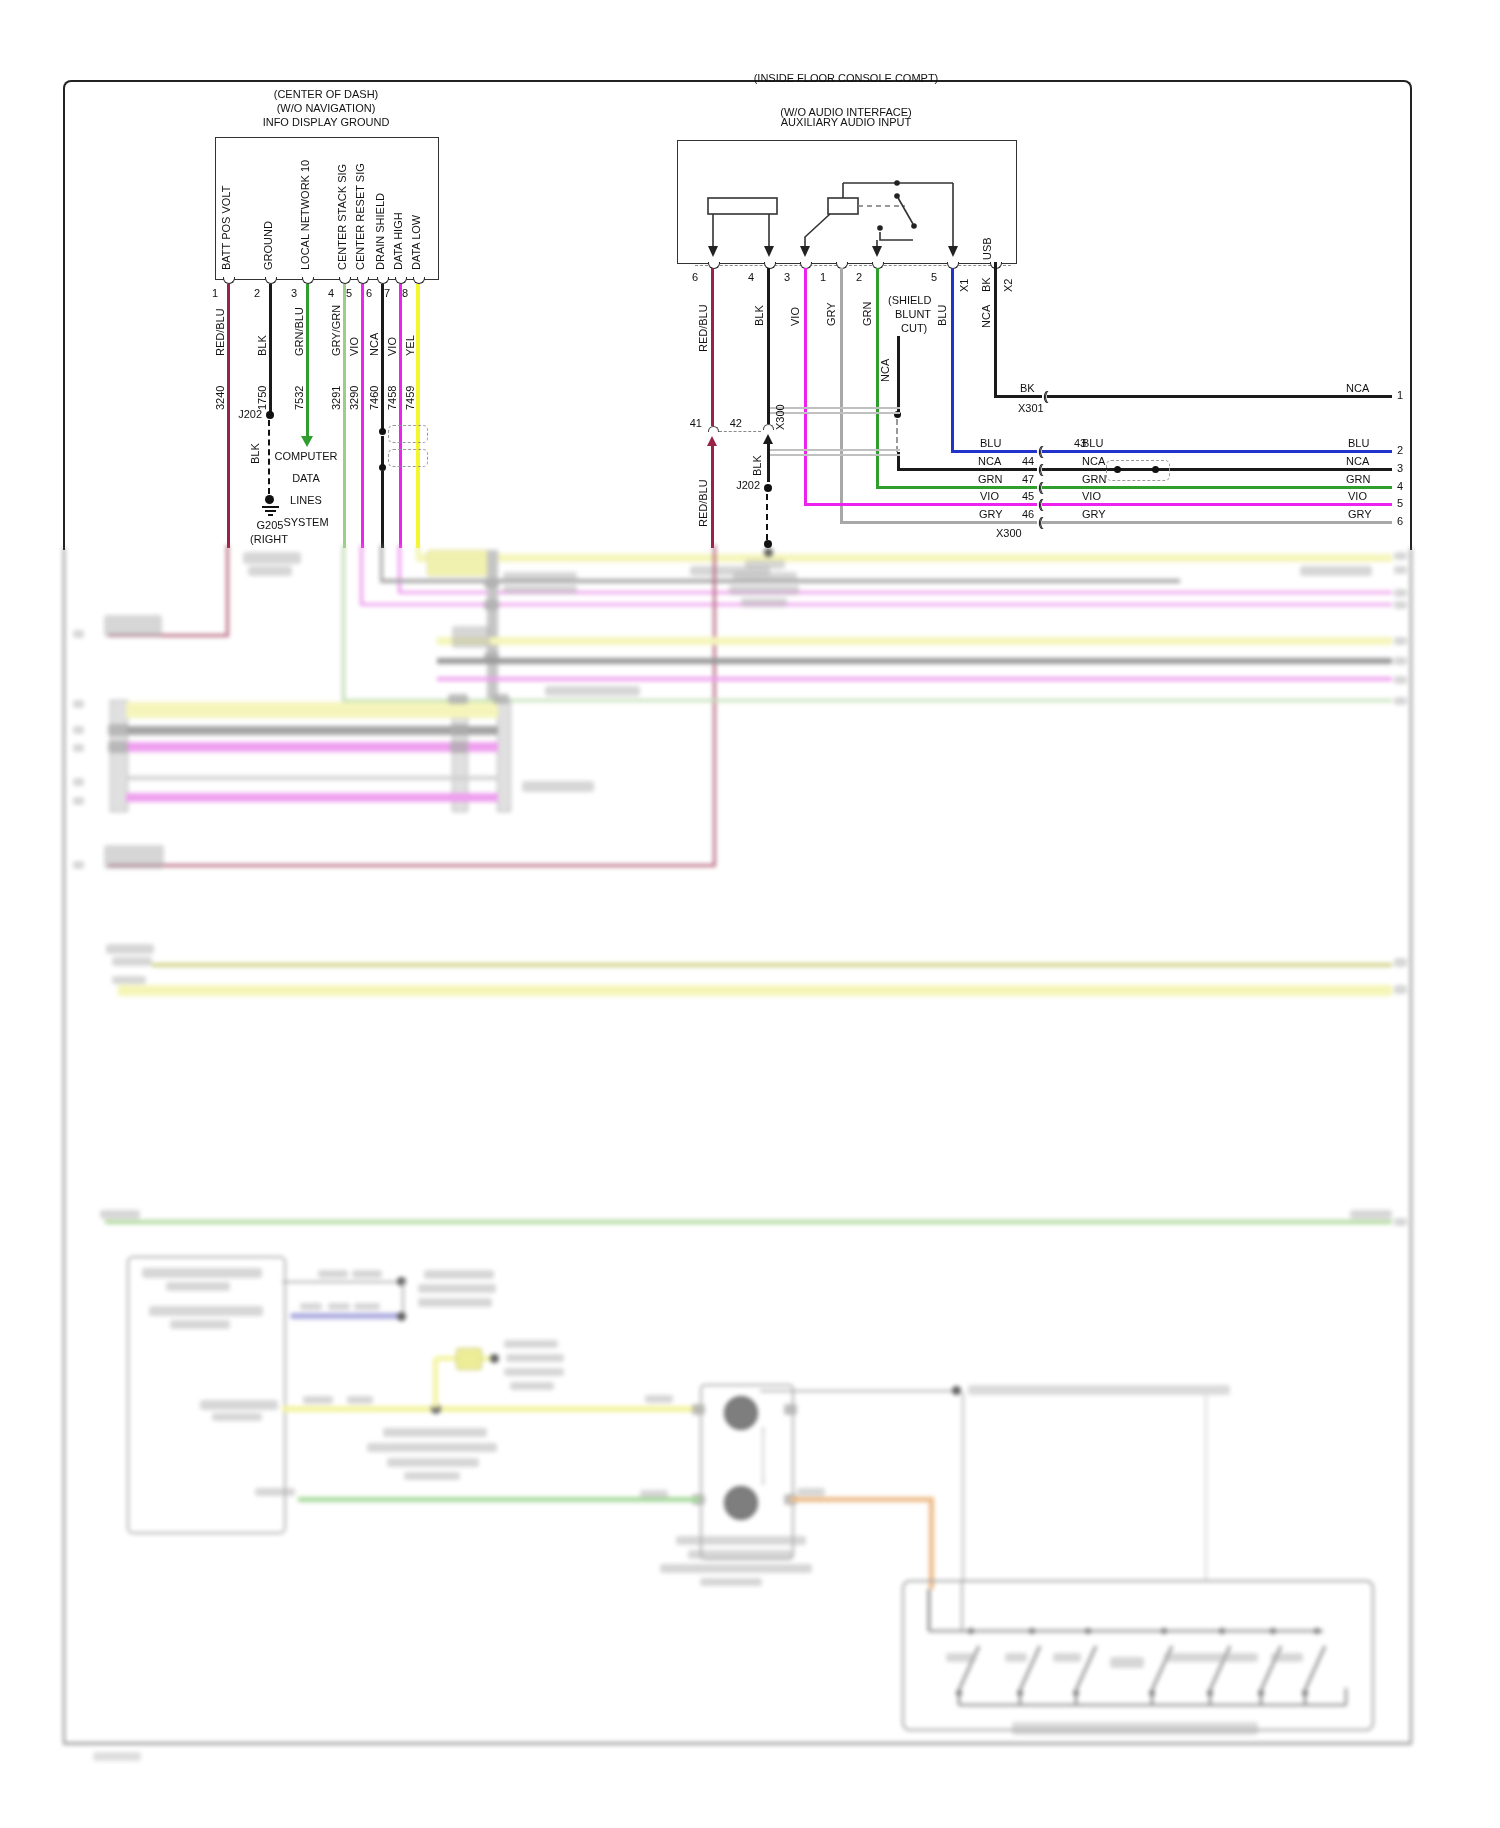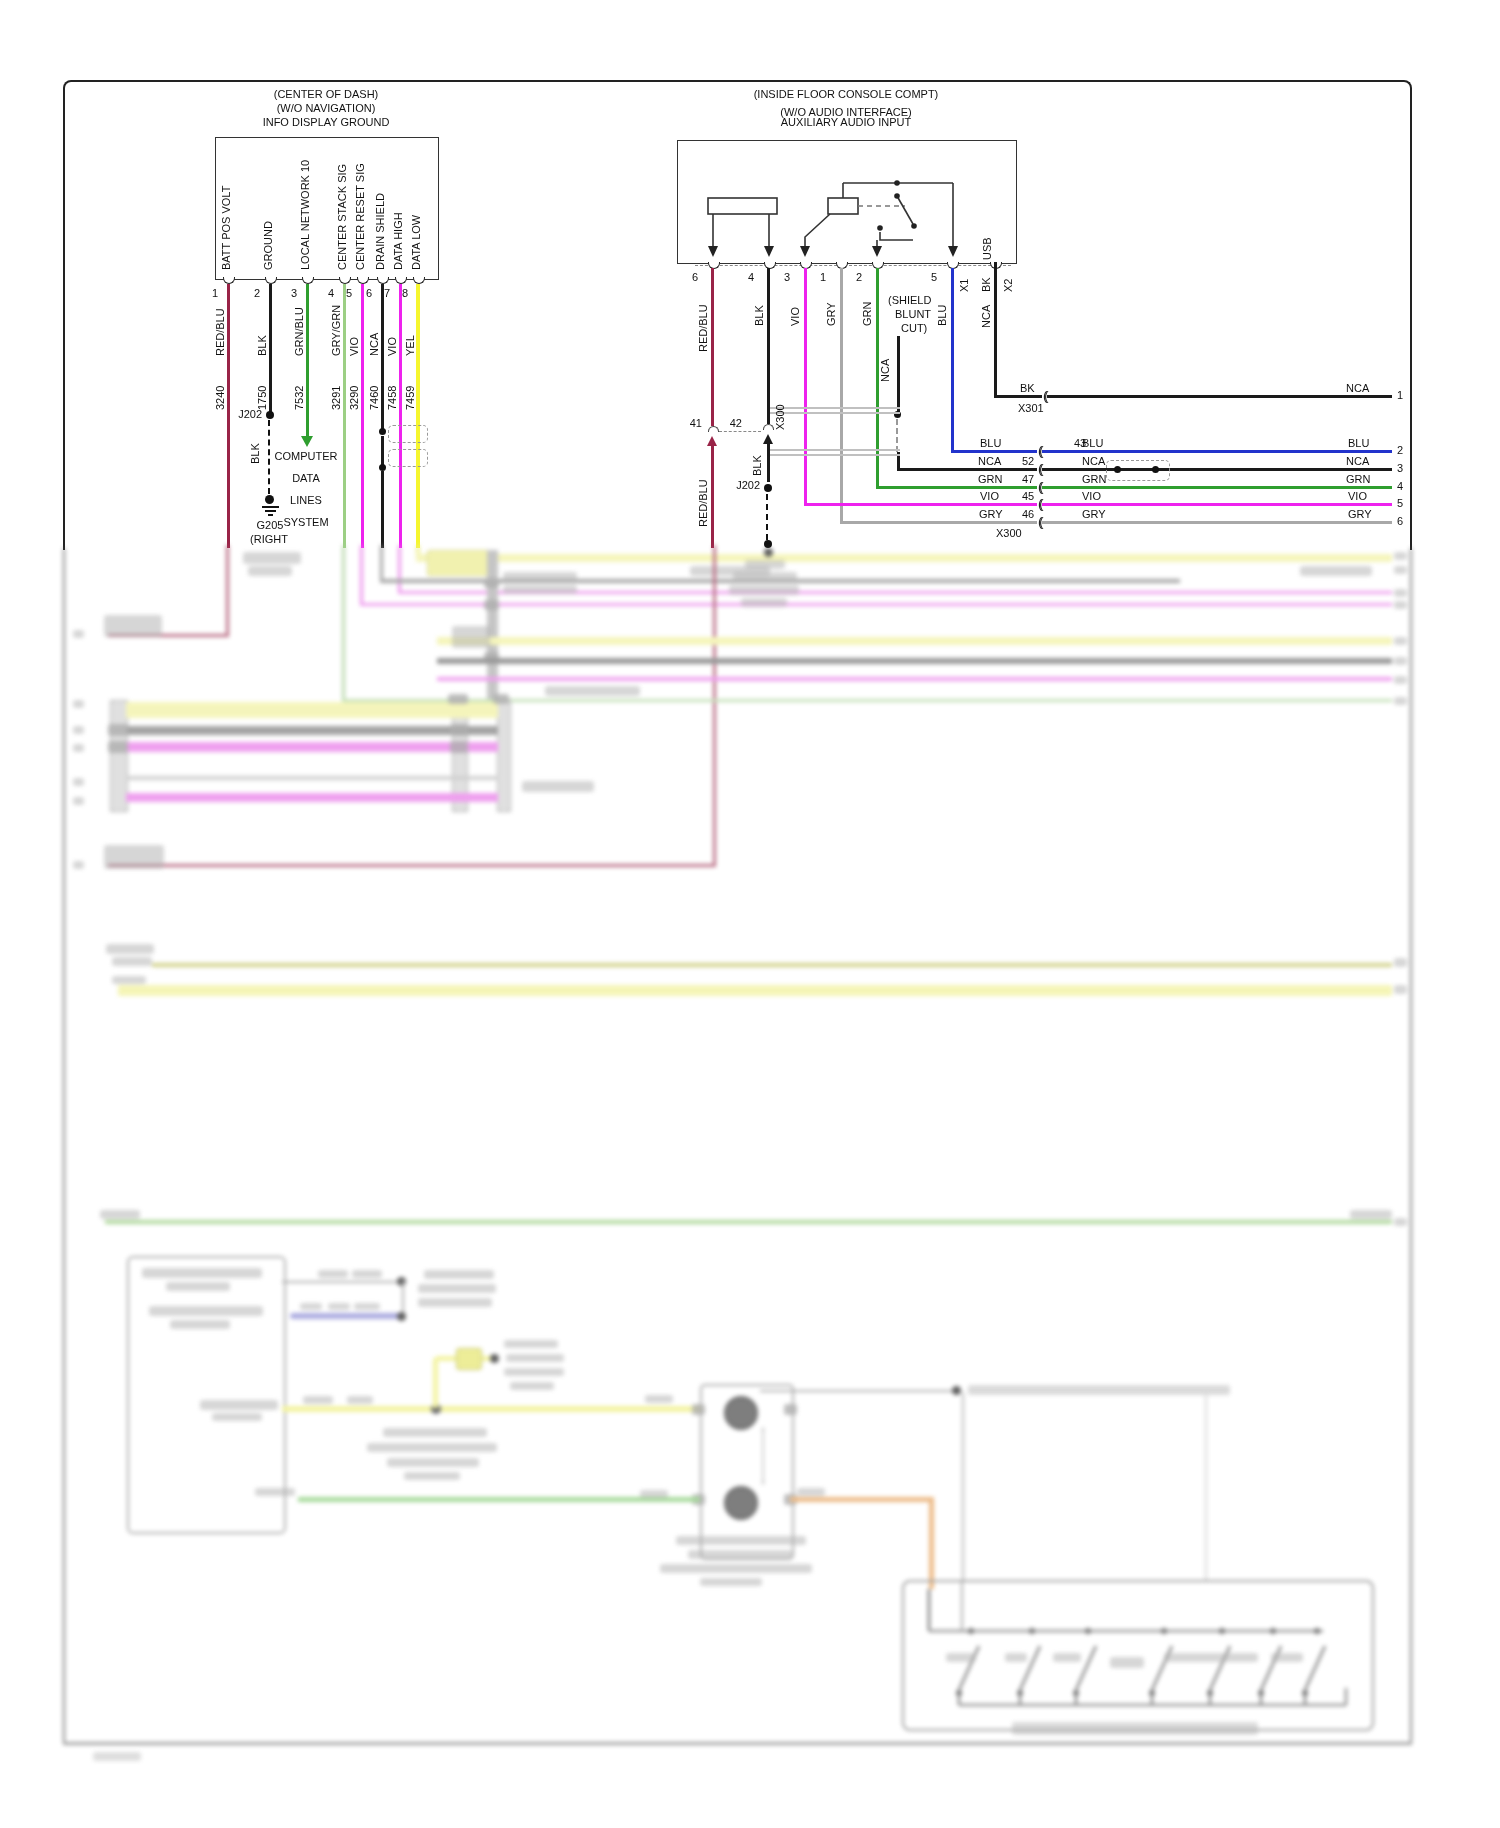--- a/index.html
+++ b/index.html
@@ -105,21 +105,21 @@
   <div class="t c" style="left:256px;top:450px;width:100px">COMPUTER</div>
   <div class="t c" style="left:256px;top:472px;width:100px">DATA</div>
   <div class="t c" style="left:256px;top:494px;width:100px">LINES</div>
   <div class="t c" style="left:256px;top:516px;width:100px">SYSTEM</div>
 
   <i class="dot" style="left:379px;top:428px;width:7px;height:7px"></i>
   <i class="dot" style="left:379px;top:464px;width:7px;height:7px"></i>
   <i class="dashrect" style="left:388px;top:425px;width:38px;height:16px"></i>
   <i class="dashrect" style="left:388px;top:449px;width:38px;height:16px"></i>
 
-  <div class="t c" style="left:716px;top:88px;width:260px">(INSIDE FLOOR CONSOLE COMPT)</div>
+  <div class="t c" style="left:716px;top:72px;width:260px">(INSIDE FLOOR CONSOLE COMPT)</div>
   <div class="t c" style="left:716px;top:106px;width:260px">(W/O AUDIO INTERFACE)</div>
   <div class="t c" style="left:716px;top:116px;width:260px">AUXILIARY AUDIO INPUT</div>
   <i style="left:677px;top:140px;width:338px;height:122px;border:1.6px solid #333"></i>
 
   <svg style="left:677px;top:140px" width="338" height="124" viewBox="0 0 338 124">
     <g fill="none" stroke="#333" stroke-width="1.6">
       <rect x="31" y="58" width="69" height="16"></rect>
       <line x1="36" y1="74" x2="36" y2="106"></line>
       <line x1="92" y1="74" x2="92" y2="106"></line>
       <rect x="151" y="58" width="30" height="16"></rect>
@@ -223,21 +223,21 @@
   <i style="left:951px;top:450px;width:441px;height:3px;background:#2233cc"></i>
   <div class="t" style="left:980px;top:437px">BLU</div>
   <div class="t" style="left:1074px;top:437px">43</div>
   <span class="hook" style="left:1037px;top:443px">((</span>
   <div class="t" style="left:1082px;top:437px">BLU</div>
   <div class="t" style="left:1348px;top:437px">BLU</div>
   <div class="t" style="left:1397px;top:444px">2</div>
 
   <i style="left:897px;top:468px;width:495px;height:2.5px;background:#1a1a1a"></i>
   <div class="t" style="left:978px;top:455px">NCA</div>
-  <div class="t" style="left:1022px;top:455px">52</div>
+  <div class="t" style="left:1022px;top:455px">44</div>
   <span class="hook" style="left:1037px;top:461px">((</span>
   <div class="t" style="left:1082px;top:455px">NCA</div>
   <i class="dashrect" style="left:1106px;top:460px;width:62px;height:19px"></i>
   <i class="dot" style="left:1114px;top:466px;width:7px;height:7px"></i>
   <i class="dot" style="left:1152px;top:466px;width:7px;height:7px"></i>
   <div class="t" style="left:1346px;top:455px">NCA</div>
   <div class="t" style="left:1397px;top:462px">3</div>
 
   <i style="left:876px;top:486px;width:516px;height:3px;background:#2f9e2f"></i>
   <div class="t" style="left:978px;top:473px">GRN</div>

